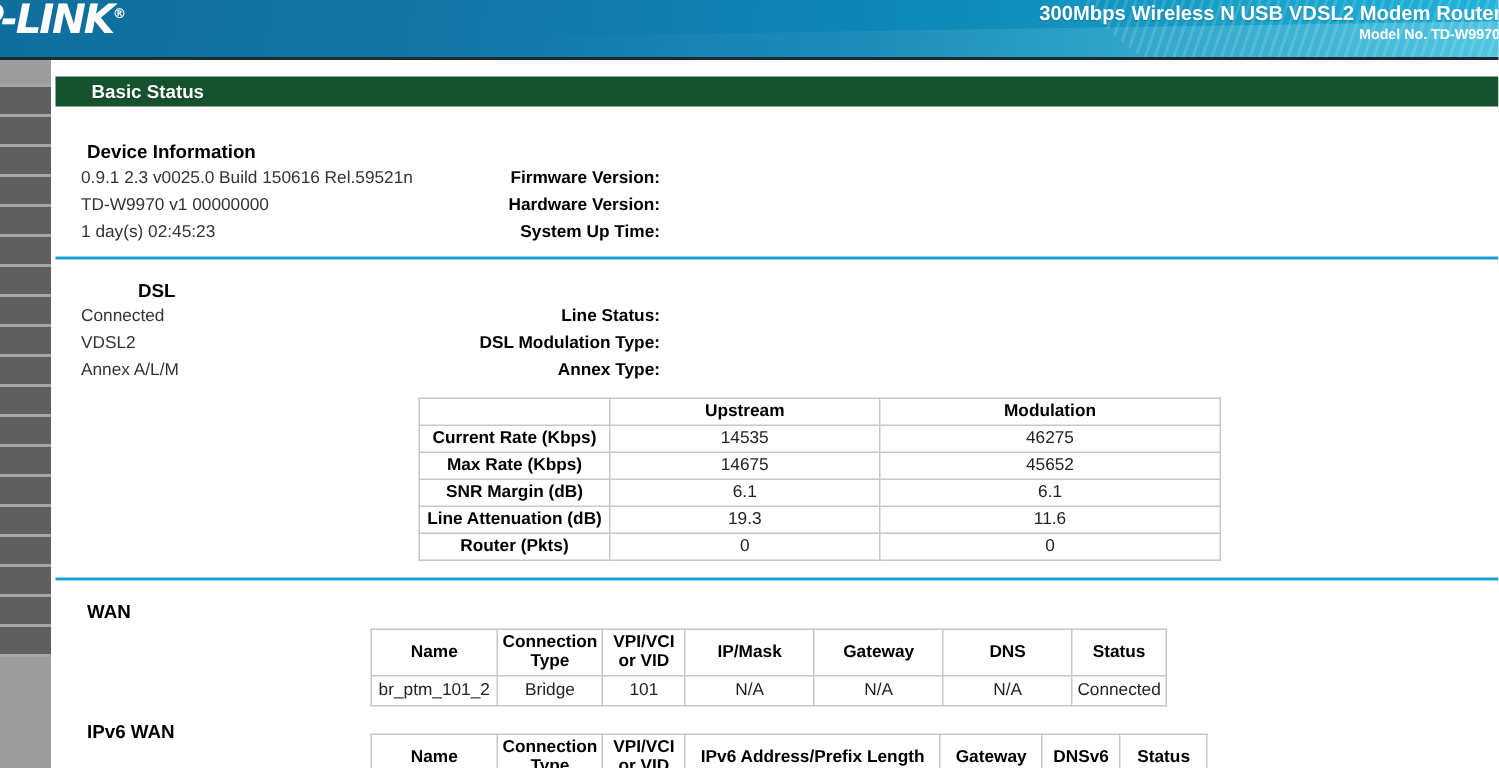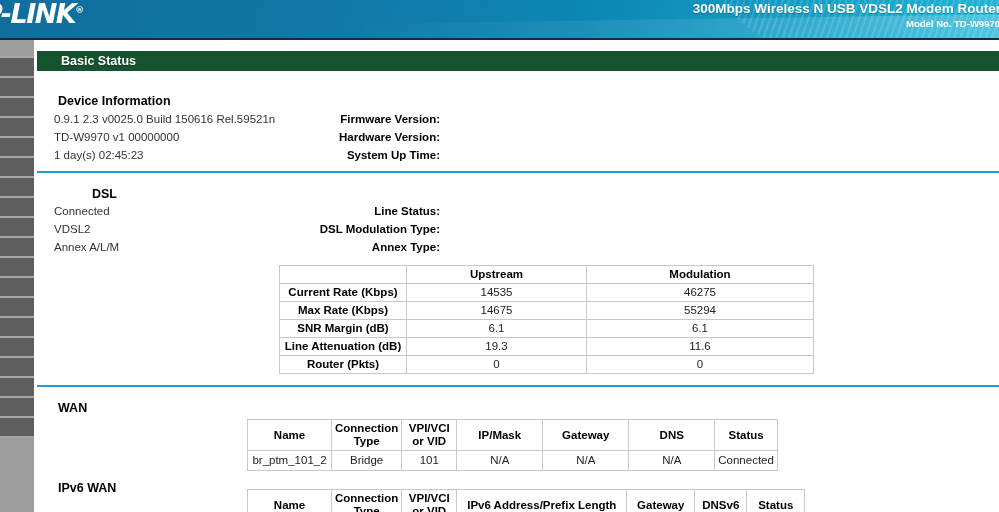--- a/index.html
+++ b/index.html
@@ -288,21 +288,21 @@
       <th class="c2">Modulation</th>
     </tr>
     <tr>
       <td class="rowhead">Current Rate (Kbps)</td>
       <td>14535</td>
       <td>46275</td>
     </tr>
     <tr>
       <td class="rowhead">Max Rate (Kbps)</td>
       <td>14675</td>
-      <td>55294</td>
+      <td>45652</td>
     </tr>
     <tr>
       <td class="rowhead">SNR Margin (dB)</td>
       <td>6.1</td>
       <td>6.1</td>
     </tr>
     <tr>
       <td class="rowhead">Line Attenuation (dB)</td>
       <td>19.3</td>
       <td>11.6</td>

